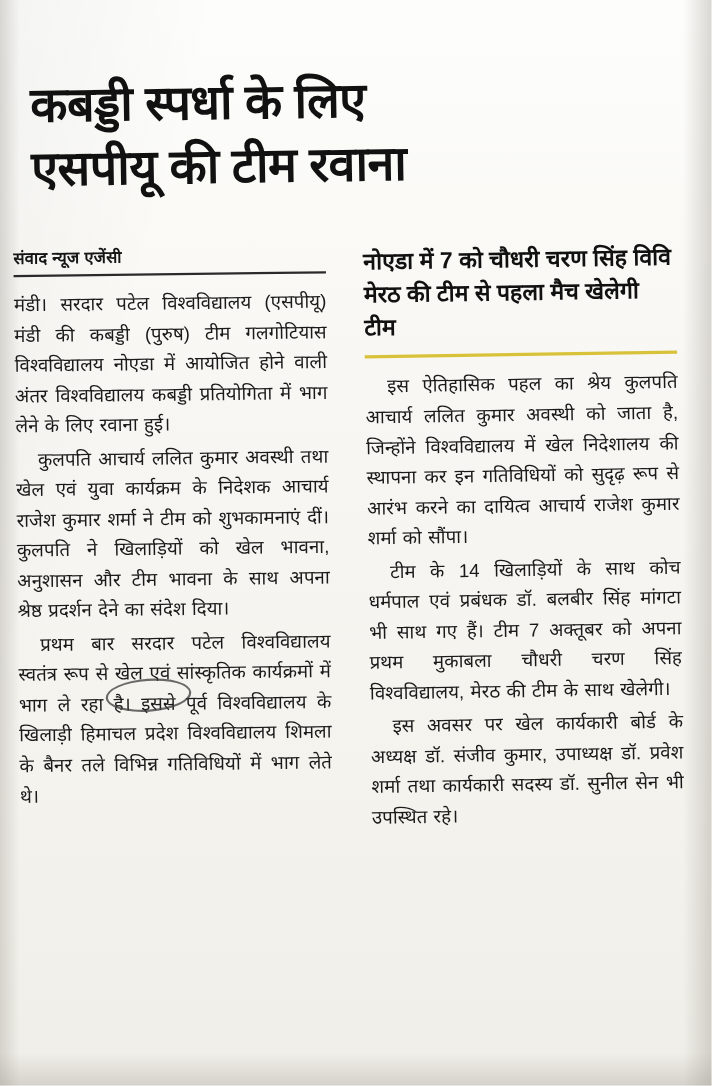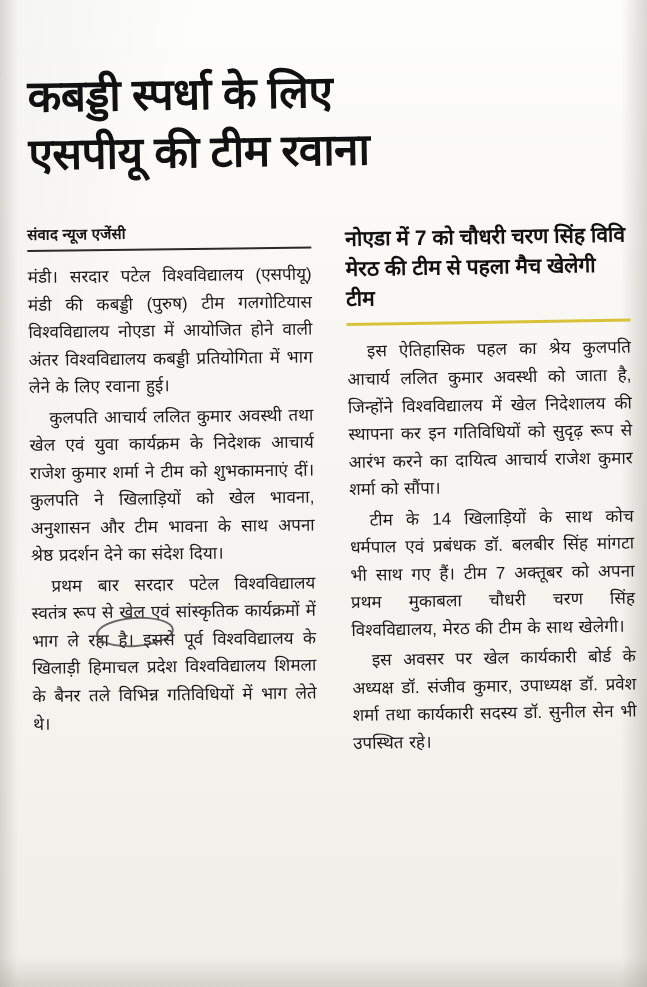--- a/index.html
+++ b/index.html
@@ -51,21 +51,21 @@
     line-height: 1.32;
     font-weight: bold;
     letter-spacing: -0.5px;
     transform: rotate(-0.9deg);
   }
   .headline-line { display: block; white-space: nowrap; }
 
   .columns {
     position: absolute;
     top: 224px;
-    left: 27px;
+    left: 12px;
     width: 604px;
     height: 740px;
   }
 
   .col {
     position: absolute;
     top: 0;
     width: 284px;
     transform-origin: top left;
   }

